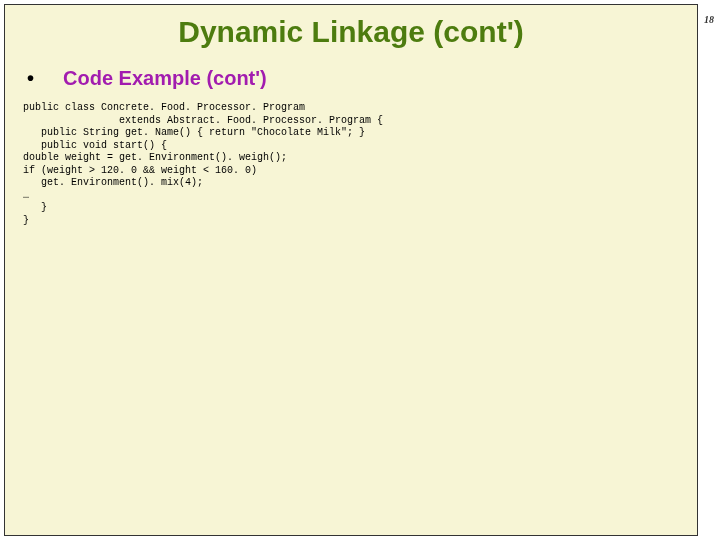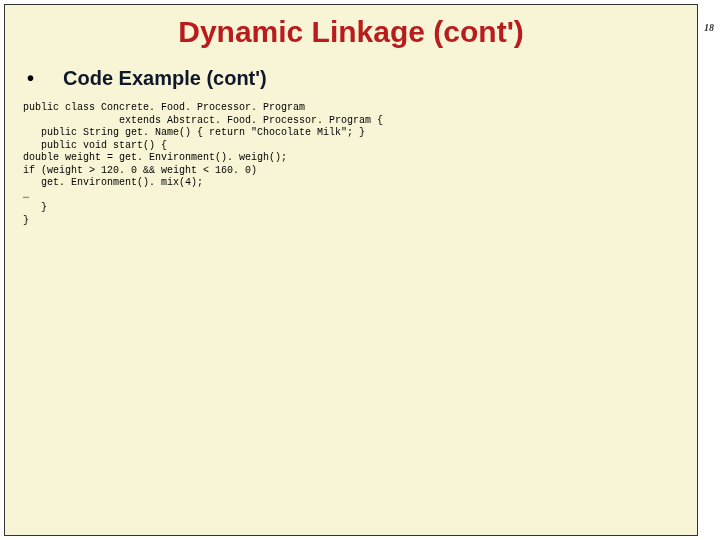--- a/index.html
+++ b/index.html
@@ -16,54 +16,54 @@
       border: 1px solid #333;
       position: relative;
       padding: 8px 14px 14px 14px;
     }
     .page-num-col {
       width: 18px;
       position: relative;
     }
     .page-num {
       position: absolute;
-      top: 18px;
+      top: 10px;
       right: 2px;
       font-size: 10px;
       font-style: italic;
       font-weight: bold;
       color: #333;
       font-family: "Times New Roman", serif;
     }
     .title {
       text-align: center;
       font-size: 30px;
       font-weight: bold;
-      color: #b91c1c;
+      color: #4d7c0f;
       margin-bottom: 18px;
       margin-top: 2px;
     }
     .bullet-row {
       display: flex;
       align-items: baseline;
       gap: 24px;
       margin-left: 8px;
       margin-bottom: 12px;
     }
     .bullet-marker {
       font-size: 20px;
       font-weight: bold;
       color: #000;
       line-height: 1;
       width: 12px;
     }
     .bullet-text {
       font-size: 20px;
       font-weight: bold;
-      color: #0f172a;
+      color: #a21caf;
     }
     .code-block {
       font-family: "Courier New", Courier, monospace;
       font-size: 10px;
       line-height: 1.25;
       color: #000;
       white-space: pre;
       margin-left: 4px;
     }
   </style>

